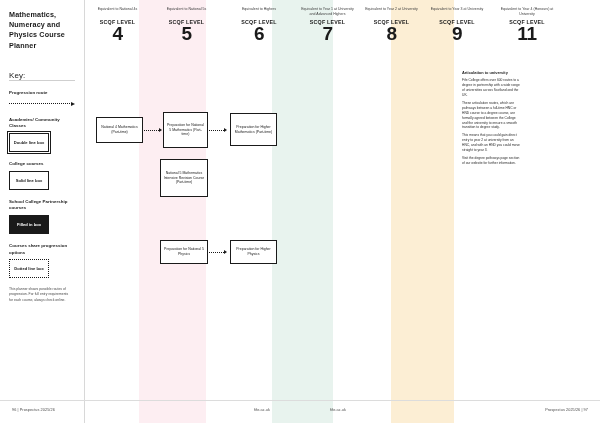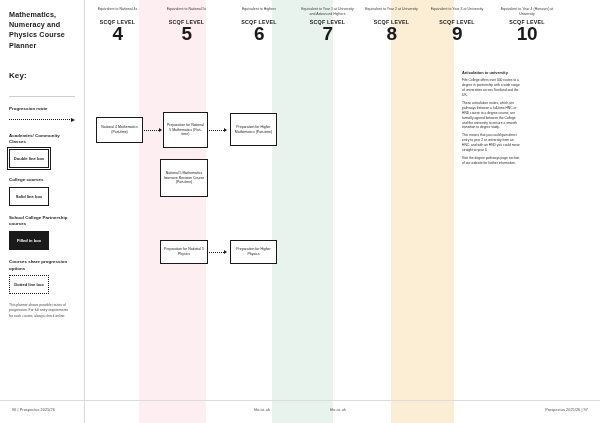--- a/index.html
+++ b/index.html
@@ -30,22 +30,22 @@
     width: 85px; height: 423px;
     background: #ffffff;
     border-right: 0.6px solid #d8d8d8;
     padding: 10px 9px 0 9px;
   }
   .planner-title {
     font-size: 7.2px; font-weight: bold; line-height: 1.42;
     letter-spacing: 0.02em; margin-bottom: 20px;
   }
   .key-head {
-    font-size: 8px; font-weight: bold; letter-spacing: 0.01em;
-    padding-bottom: 16px; border-bottom: 0.6px solid #cfcfcf;
+    font-size: 8px; font-weight: normal; letter-spacing: 0.01em;
+    padding-bottom: 0; border-bottom: 0.6px solid #cfcfcf;
     margin-bottom: 9px;
   }
   .key-entry { margin-bottom: 9px; }
   .key-label {
     font-size: 4.4px; font-weight: bold; line-height: 1.45;
     margin-bottom: 3.5px; letter-spacing: 0.01em;
   }
   .arrow-row { display: flex; align-items: center; height: 8px; }
   .arrow-dots {
     flex: 1; height: 0;
@@ -220,21 +220,21 @@
       <div class="ch-num">8</div>
     </div>
     <div class="col-head w9">
       <div class="ch-sub">Equivalent to Year 3 at University</div>
       <div class="ch-scqf">SCQF LEVEL</div>
       <div class="ch-num">9</div>
     </div>
     <div class="col-head w10">
       <div class="ch-sub">Equivalent to Year 4 (Honours) at University</div>
       <div class="ch-scqf">SCQF LEVEL</div>
-      <div class="ch-num">10</div>
+      <div class="ch-num">11</div>
     </div>
   </div>
 
   <div class="node" style="left:96px;  top:117px; width:47px; height:26px;">National 4 Mathematics (Part-time)</div>
 
   <div class="conn" style="left:144px; top:127px; width:18px;">
     <span class="dots"></span>
     <span class="head"></span>
   </div>
 

